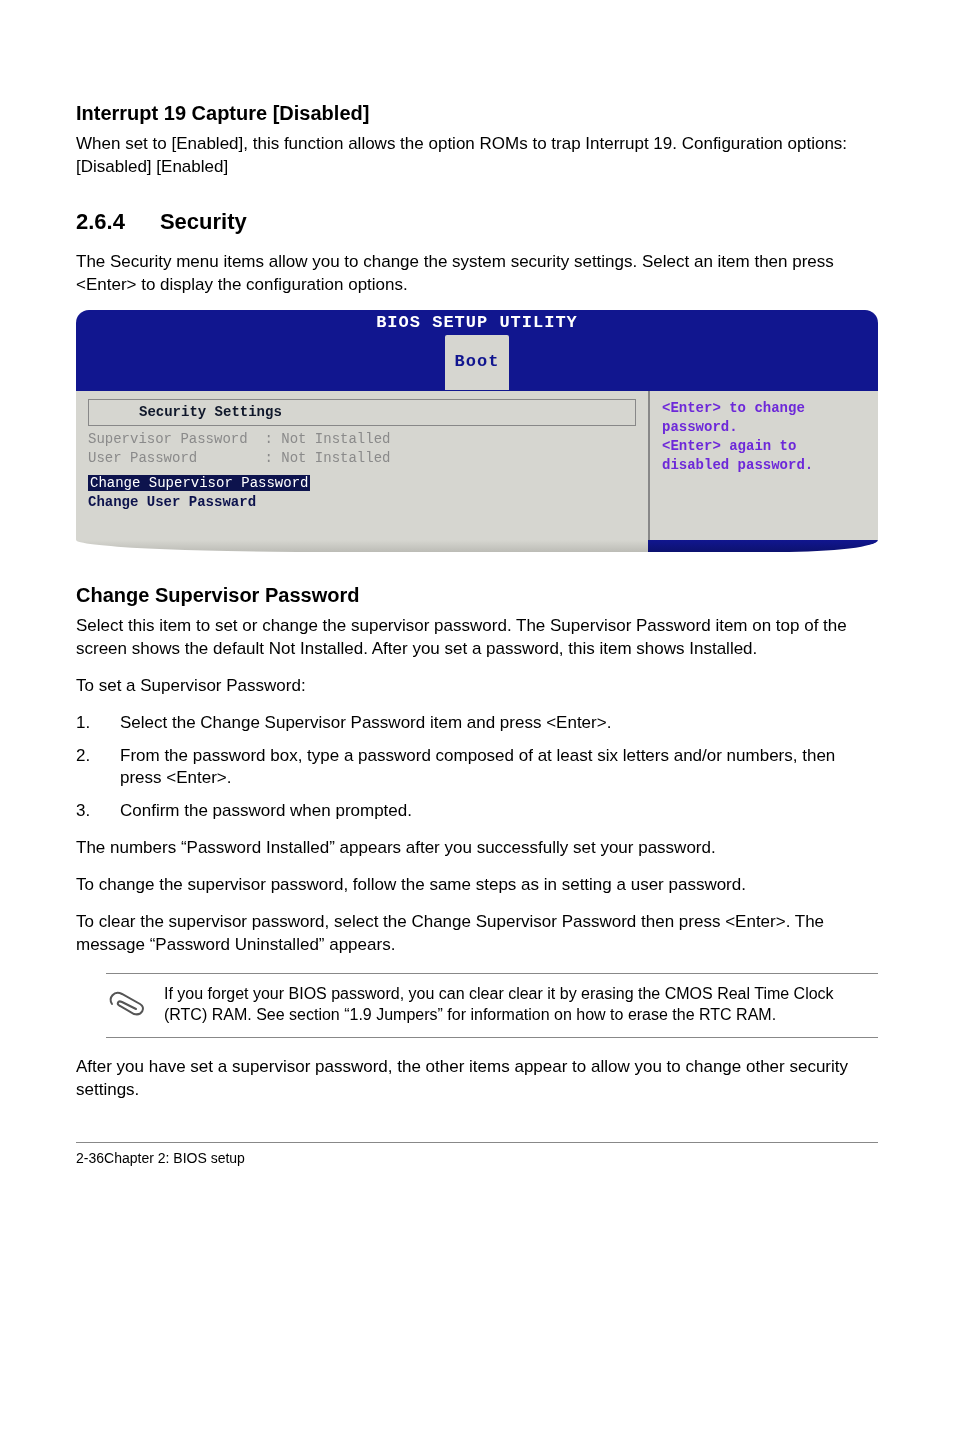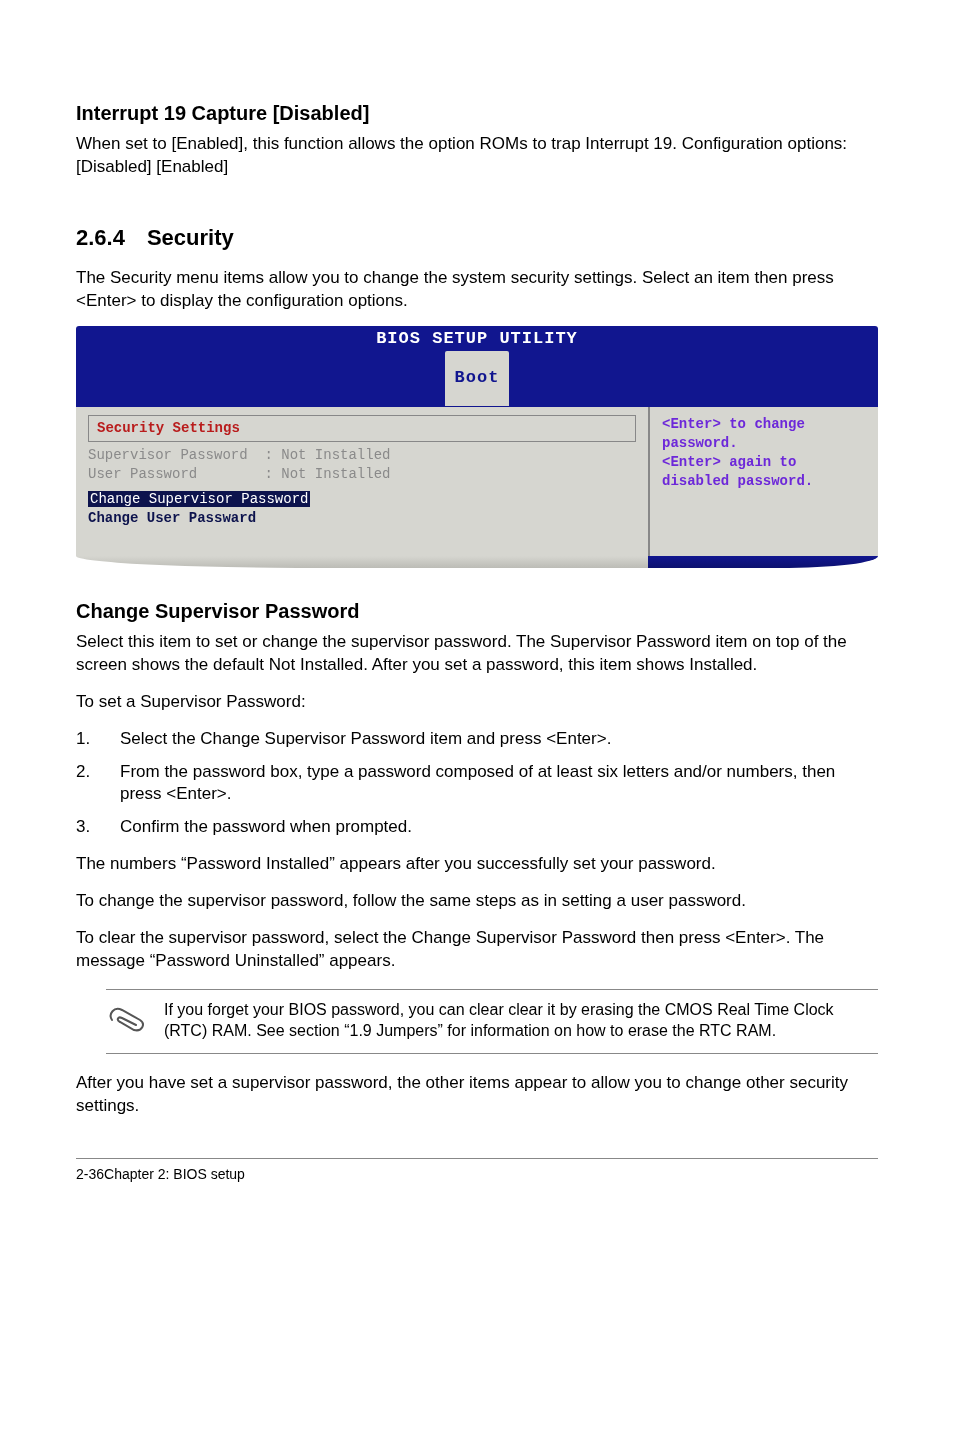--- a/index.html
+++ b/index.html
@@ -1,28 +1,28 @@
 <!DOCTYPE html>
 <html><head>
 <meta charset="utf-8">
 <style>
   * { margin:0; padding:0; box-sizing:border-box; }
   body { font-family:Arial,Helvetica,sans-serif; background:#fff; color:#000; width:954px; margin:0 auto; padding:0 76px; font-size:17px; line-height:1.35; }
   .page { padding-top:100px; padding-bottom:20px; }
   .h3 { font-weight:bold; font-size:20px; margin-bottom:6px; }
   .p { margin-bottom:14px; }
-  .section-row { display:flex; align-items:center; gap:22px; margin-top:44px; margin-bottom:14px; }
+  .section-row { display:flex; align-items:center; gap:35px; margin-top:28px; margin-bottom:14px; }
   .section-num { font-weight:bold; font-size:22px; }
   .section-title { font-weight:bold; font-size:22px; }
-  .bios-outer { margin:14px 0 18px 0; border-radius:3px; overflow:hidden; }
+  .bios-outer { margin:14px 0 18px 0; border-radius:13px; overflow:hidden; }
   .bios-header { background:#11168f; color:#fff; display:flex; flex-direction:column; align-items:center; font-family:"Courier New",monospace; font-weight:bold; font-size:17px; padding:2px 0 1px 0; letter-spacing:1px; }
   .bios-header .tab { background:#d6d6d0; color:#11168f; padding:16px 10px; border-top-left-radius:2px; border-top-right-radius:2px; font-weight:bold; }
   .bios-body { display:flex; background:#d6d6d0; font-family:"Courier New",monospace; font-size:14px; }
   .bios-left { flex:1; padding:8px 12px 28px 12px; }
-  .bios-sec { font-weight:bold; color:#b91c1c; }
+  .bios-sec { font-weight:bold; color:#0f172a;margin-left:42px; }
   .bios-row { color:#8a8a8a; white-space:pre; }
   .bios-hi { color:#fff; background:#0d134d; padding:0 2px; }
   .bios-line { color:#0d134d; }
   .bios-right { width:230px; border-left:2px solid #888; padding:8px 12px 28px 12px; color:#6d28d9; font-weight:bold; }
   .subhead { font-weight:bold; font-size:20px; margin-top:30px; margin-bottom:6px; }
   .step-list { margin:10px 0 14px 0; }
   .step { display:flex; gap:24px; margin-bottom:10px; }
   .step-num { width:20px; flex-shrink:0; }
   .step-text { flex:1; }
   .note-block { display:flex; gap:14px; border-top:1px solid #888; border-bottom:1px solid #888; padding:10px 0 10px 0; margin:16px 0 18px 30px; align-items:flex-start;justify-content:space-between; }

